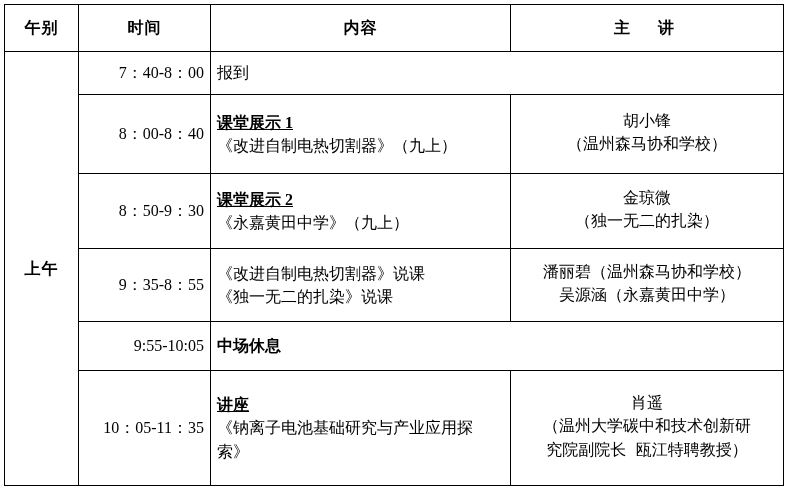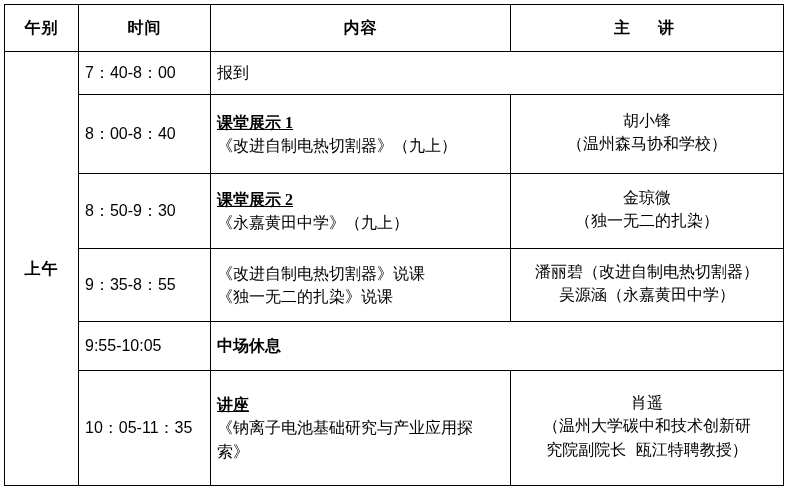--- a/index.html
+++ b/index.html
@@ -43,23 +43,23 @@
   .head-spaced {
     letter-spacing: 6px;
   }
   .session-cell {
     text-align: center;
     font-weight: bold;
     font-size: 18px;
     letter-spacing: 1px;
   }
   .time-cell {
-    text-align: left;
+    text-align: right;
     font-size: 15px;
-    font-family: Liberation Sans, sans-serif;
+    font-family: Liberation Serif, serif;
   }
   .content-cell {
     text-align: left;
     font-size: 16px;
   }
   .content-cell .title-line {
     font-weight: bold;
     display: block;
     text-decoration: underline;
   }
@@ -138,21 +138,21 @@
       </td>
     </tr>
 
     <tr class="row-talk">
       <td class="time-cell">9：35-8：55</td>
       <td class="content-cell">
         <span class="sub-line">《改进自制电热切割器》说课</span>
         <span class="sub-line">《独一无二的扎染》说课</span>
       </td>
       <td class="speaker-cell nowrap-small">
-        <span class="line">潘丽碧（改进自制电热切割器）</span>
+        <span class="line">潘丽碧（温州森马协和学校）</span>
         <span class="line">吴源涵（永嘉黄田中学）</span>
       </td>
     </tr>
 
     <tr class="row-break">
       <td class="time-cell">9:55-10:05</td>
       <td class="wide-center bold" colspan="2">中场休息</td>
     </tr>
 
     <tr class="row-lecture">

